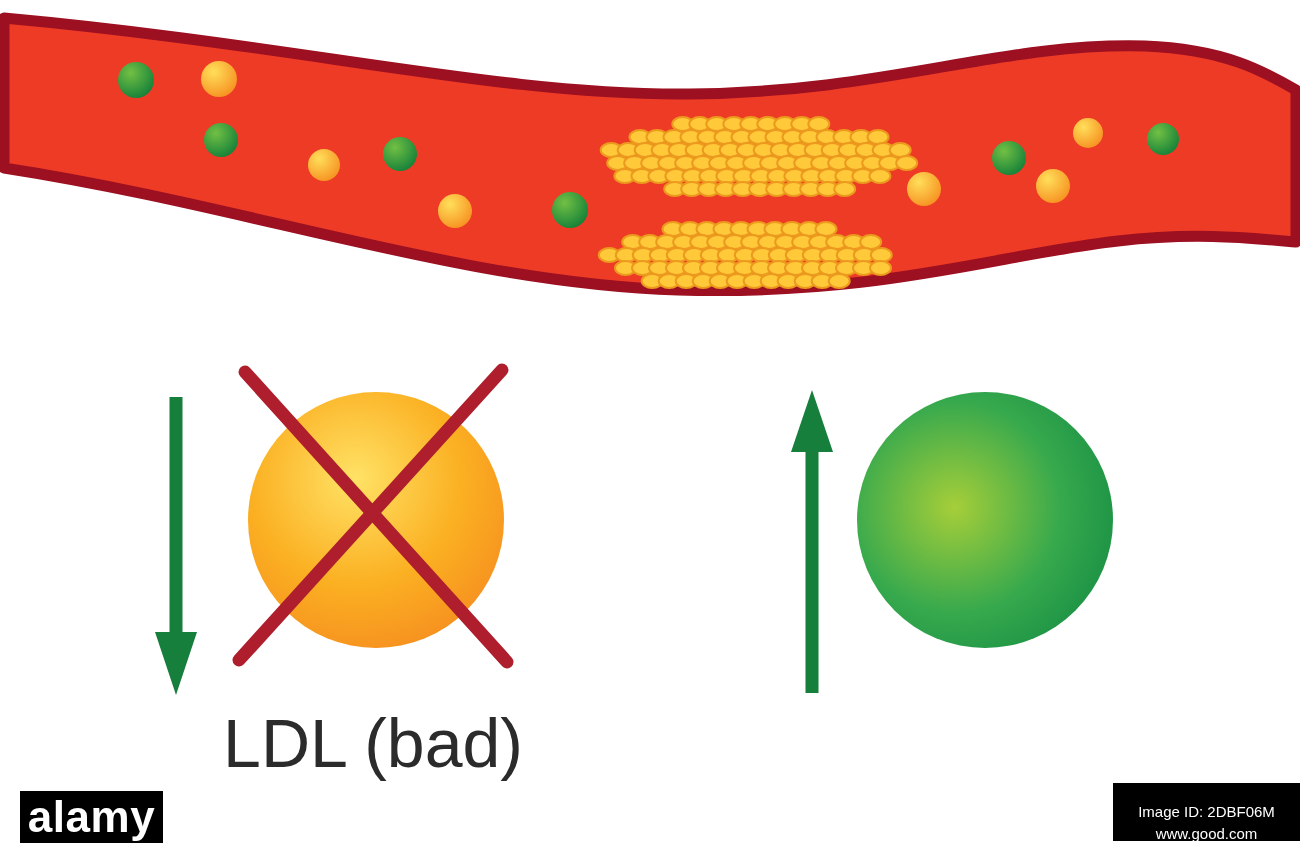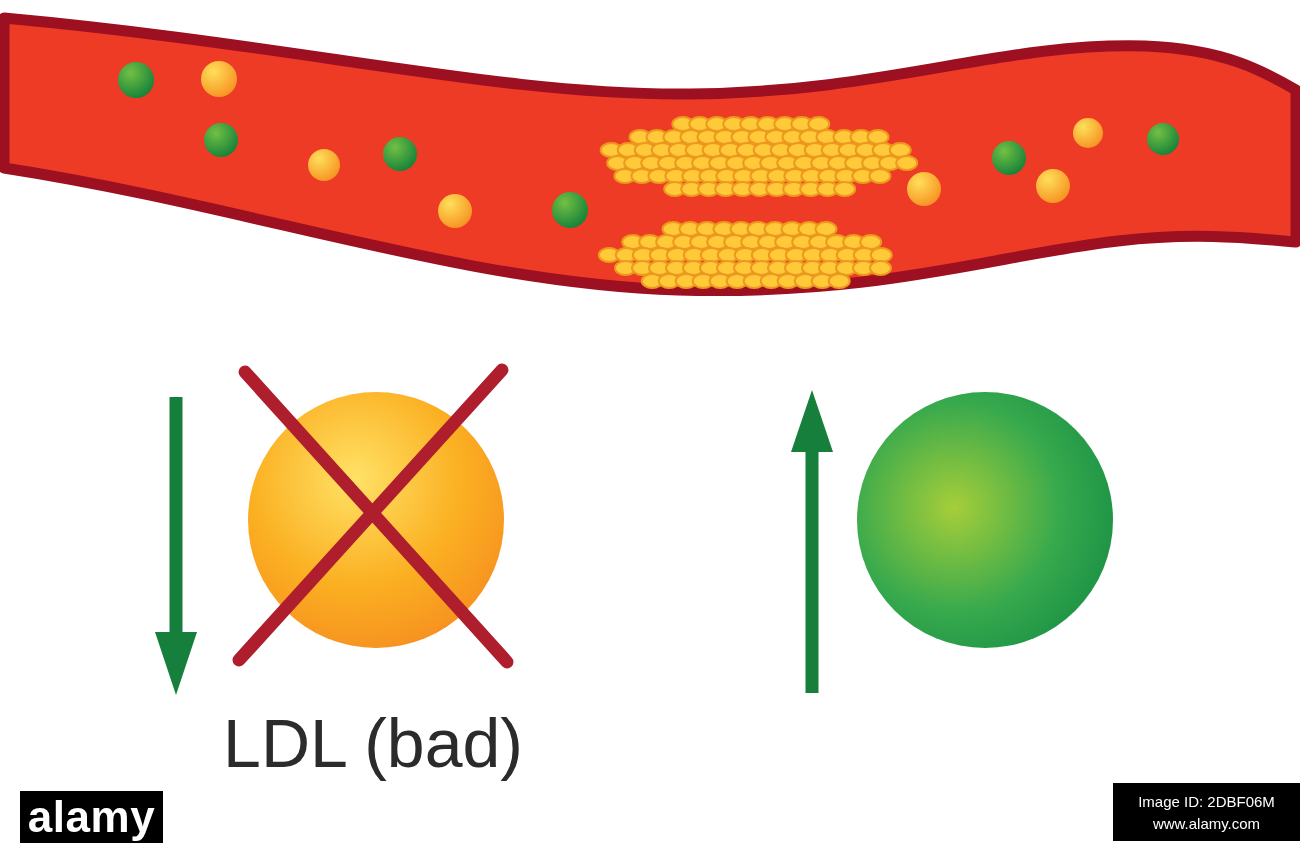--- a/index.html
+++ b/index.html
@@ -53,21 +53,21 @@
     letter-spacing: 0.5px;
     display: flex; align-items: center; justify-content: center; margin-left: 20px;
   }
   .wm-info {
     position: absolute;
     left: 1113px; top: 783px;
     width: 187px; height: 58px;
     background: var(--watermark-bg);
     color: var(--watermark-fg);
     display: flex; flex-direction: column;
-    align-items: center; justify-content: center;
+    align-items: center; justify-content: flex-end;
     gap: 7px;
     font-size: 15px;
     line-height: 1;
   }
 </style>
 </head>
 <body>
 
 <div class="canvas">
 
@@ -293,16 +293,16 @@
     </g>
     <circle cx="985" cy="520" r="128" fill="url(#g-hdl-big)"></circle>
   </svg>
 
   <div class="label ldl-label">LDL (bad)</div>
 
   <div class="wm-logo">alamy</div>
 
   <div class="wm-info">
     <div>Image ID: 2DBF06M</div>
-    <div>www.alamy.com</div>
+    <div>www.good.com</div>
   </div>
 
 </div>
 
 </body></html>

